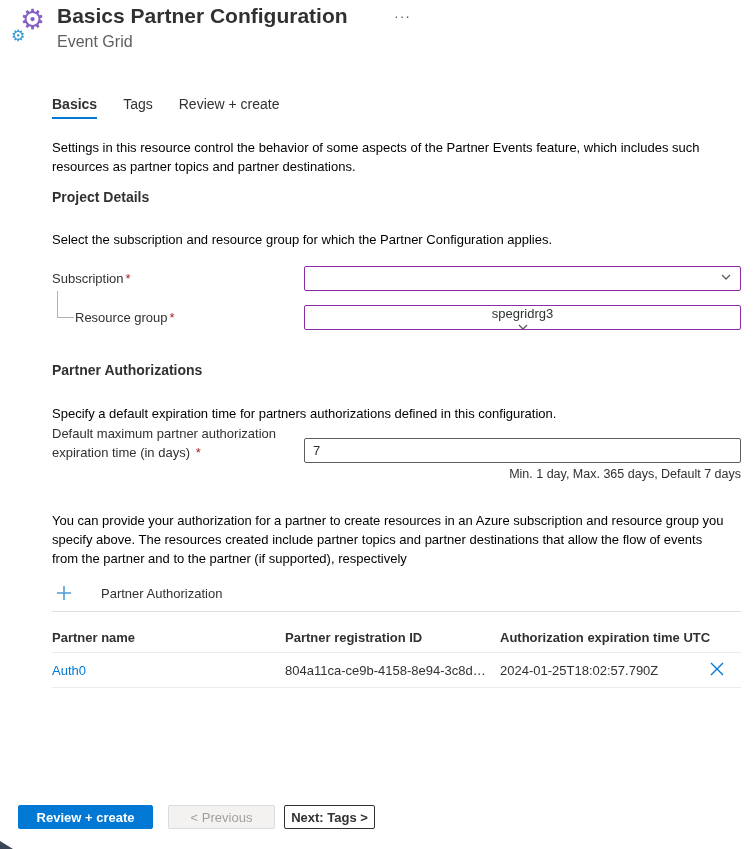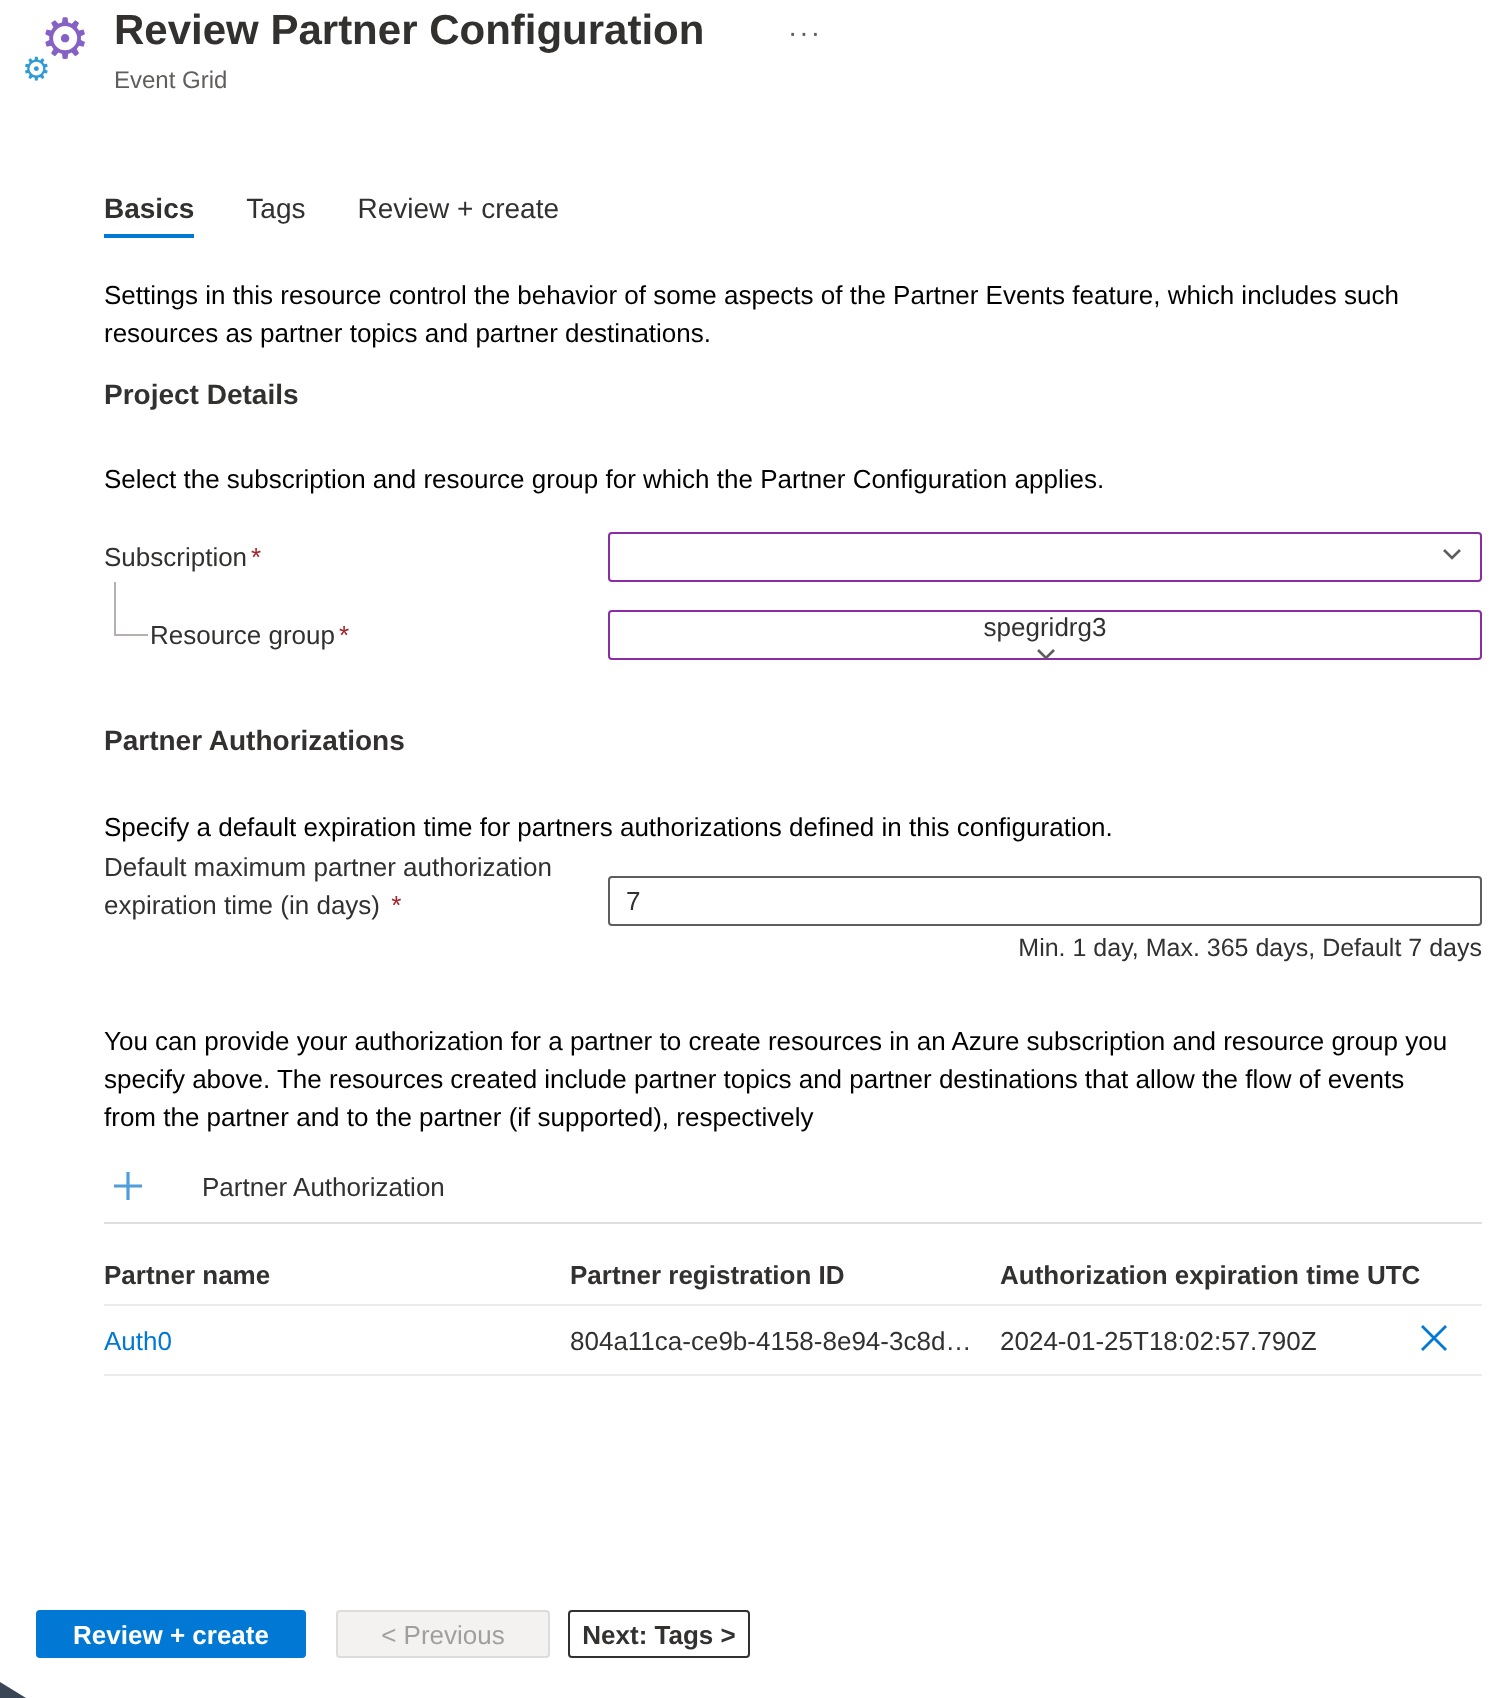--- a/index.html
+++ b/index.html
@@ -9,21 +9,21 @@
     font-family:"Liberation Sans", sans-serif;
     font-size:13px;
   }
   .abs{position:absolute;}
 
   
   .gear-large{left:20px;top:6px;font-size:28px;color:#8661c5;line-height:1;}
   .gear-small{left:11px;top:28px;font-size:16px;color:#2e9bd6;line-height:1;}
   .page-title{left:57px;top:4px;font-size:21px;font-weight:700;color:#323130;white-space:nowrap;}
   .more-btn{left:390px;top:6px;font-size:14px;color:#605e5c;letter-spacing:1px;cursor:pointer;background:none;border:none;padding:2px 4px;font-family:inherit;}
-  .page-subtitle{left:57px;top:33px;font-size:12px;color:#605e5c;}
+  .page-subtitle{left:57px;top:33px;font-size:16px;color:#605e5c;}
 
   
   .tabs{left:52px;top:96px;display:flex;gap:26px;}
   .tab{font-size:14px;color:#323130;padding-bottom:5px;border-bottom:2px solid transparent;cursor:pointer;}
   .tab.active{font-weight:700;border-bottom-color:#0078d4;}
 
   .body-text{font-size:13px;line-height:19px;color:#000000;}
   .section-heading{font-size:14px;font-weight:700;color:#323130;}
 
   .intro{left:52px;top:138px;width:648px;}
@@ -83,21 +83,21 @@
   .btn-disabled{left:168px;width:107px;background:#f3f2f1;color:#a19f9d;border:1px solid #dcdcdc;}
   .btn-secondary{left:284px;width:91px;background:#fff;color:#323130;border:1px solid #323130;font-weight:600;}
 
   .corner-artifact{left:0;top:841px;width:13px;height:8px;background:#3a4556;clip-path:polygon(0 0,100% 100%,0 100%);}
 </style>
 </head>
 <body>
 
 <span class="abs gear-large">⚙</span>
 <span class="abs gear-small">⚙</span>
-<div class="abs page-title">Review Partner Configuration</div>
+<div class="abs page-title">Basics Partner Configuration</div>
 <button class="abs more-btn">···</button>
 <div class="abs page-subtitle">Event Grid</div>
 
 <div class="abs tabs">
   <div class="tab active">Basics</div>
   <div class="tab">Tags</div>
   <div class="tab">Review + create</div>
 </div>
 
 <div class="abs body-text intro">Settings in this resource control the behavior of some aspects of the Partner Events feature, which includes such resources as partner topics and partner destinations.</div>

